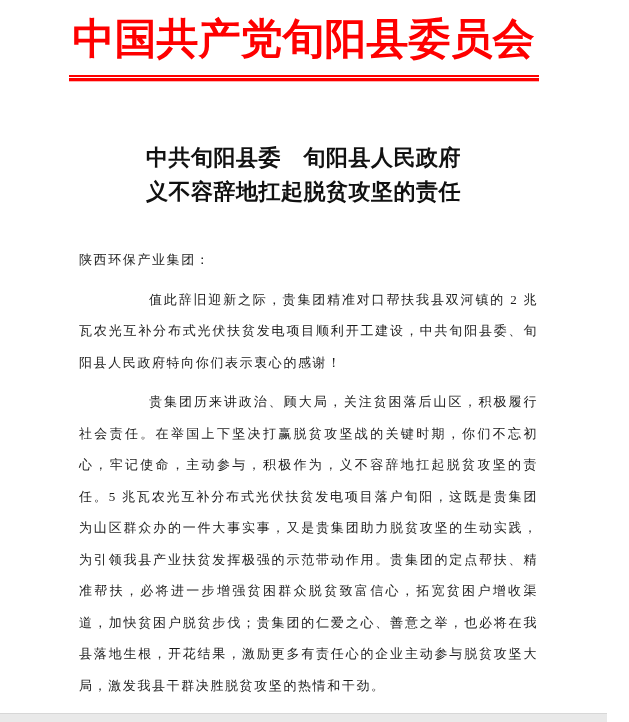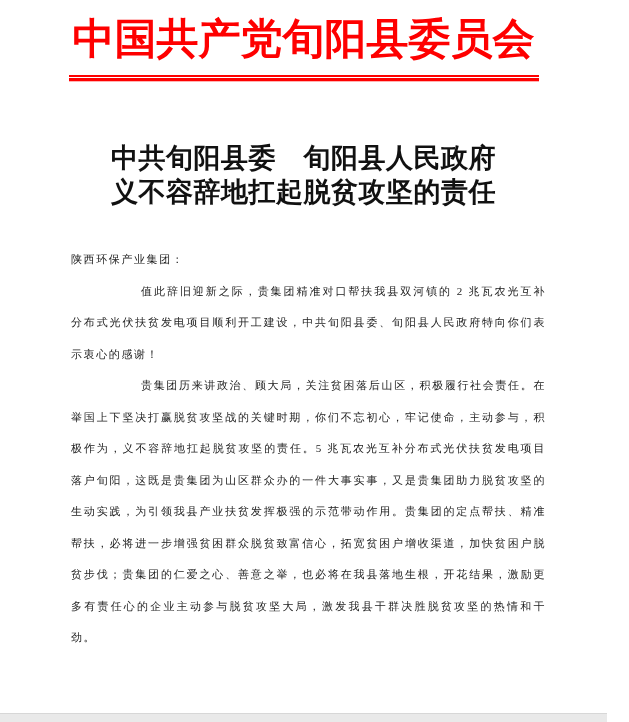--- a/index.html
+++ b/index.html
@@ -40,39 +40,39 @@
     background: #ffffff;
   }
   .letterhead-divider .rule-thick {
     height: 3px;
     background: #fe0000;
     border-bottom: 1px solid #ffb3b3;
   }
   
   .doc-title {
     margin: 59px 0 0 0;
-    font-size: 27px;
+    font-size: 22px;
     line-height: 34px;
     font-weight: bold;
     color: #111111;
     text-align: center;
     letter-spacing: 0.5px;
   }
   .doc-title .title-line {
     display: block;
     white-space: nowrap;
   }
   
   .letter-body {
     margin: 35px 61px 0 71px;
     color: #1c1c1c;
   }
   .letter-body p {
-    margin: 0;
-    font-size: 11px;
+    margin: 8px;
+    font-size: 13px;
     line-height: 31.5px;
     letter-spacing: 1.6px;
     text-align: justify;
     text-justify: inter-ideograph;
   }
   .letter-body p.para {
     text-indent: 70px;
   }
   
   .bottom-bar {

